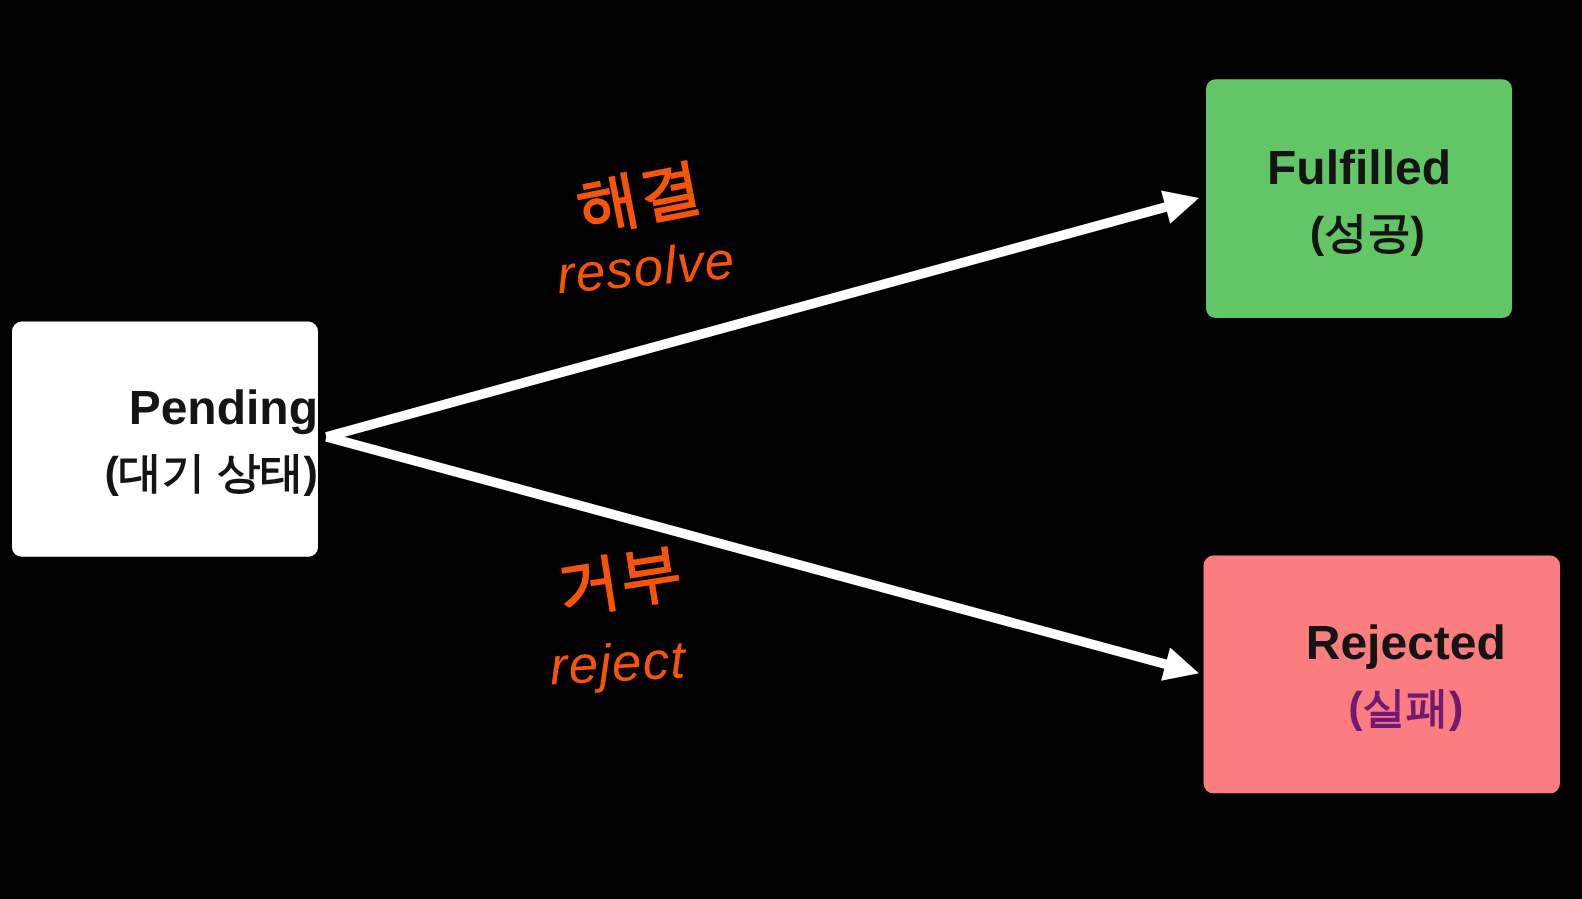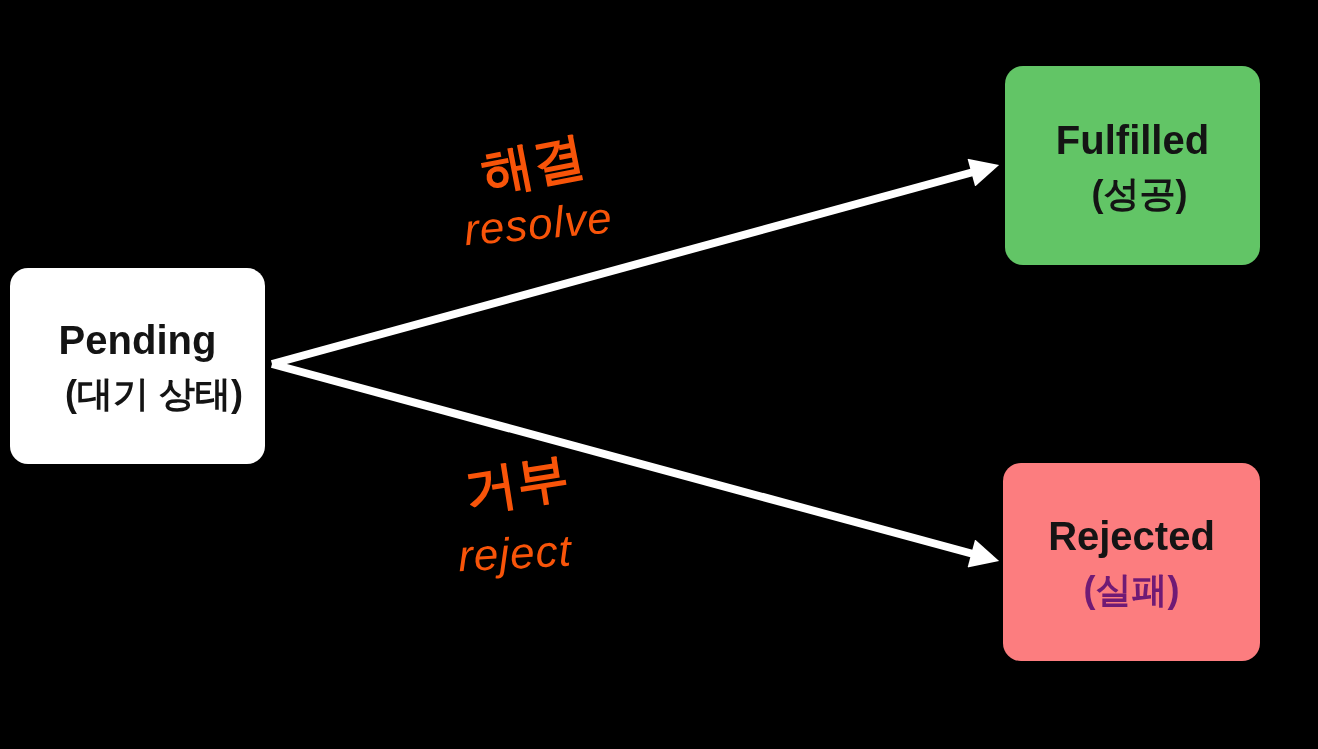--- a/index.html
+++ b/index.html
@@ -17,41 +17,41 @@
   }
   .arrows {
     position: absolute;
     left: 0;
     top: 0;
     width: 1318px;
     height: 749px;
   }
   .node {
     position: absolute;
-    border-radius: 18px;
+    border-radius: 8px;
     display: flex;
     flex-direction: column;
     align-items: center;
     justify-content: center;
     gap: 14px;
     text-align: center;
   }
   .node-title {
     font-size: 40px;
     font-weight: 700;
     line-height: 1.05;
   }
   .node-subtitle {
     font-size: 36px;
     font-weight: 700;
     line-height: 1.05;
   }
-  #node-pending   { left: 10px;   top: 268px; width: 255px; height: 196px; }
+  #node-pending   { left: 10px;   top: 268px; width: 255px; height: 196px; align-items: flex-end; }
   #node-fulfilled { left: 1005px; top: 66px;  width: 255px; height: 199px; }
-  #node-rejected  { left: 1003px; top: 463px; width: 257px; height: 198px; }
+  #node-rejected  { left: 1003px; top: 463px; width: 257px; height: 198px; padding-left: 40px; }
 
   .annot {
     position: absolute;
     text-align: center;
   }
   .annot-ko {
     font-size: 52px;
     font-weight: 600;
     line-height: 1.0;
     transform: rotate(-6deg);

